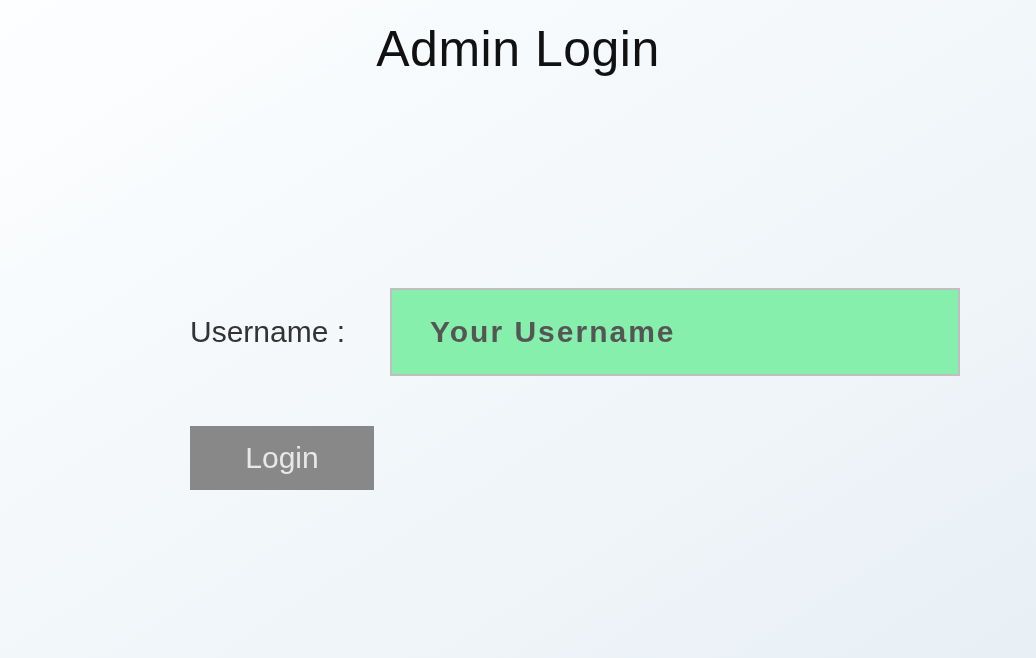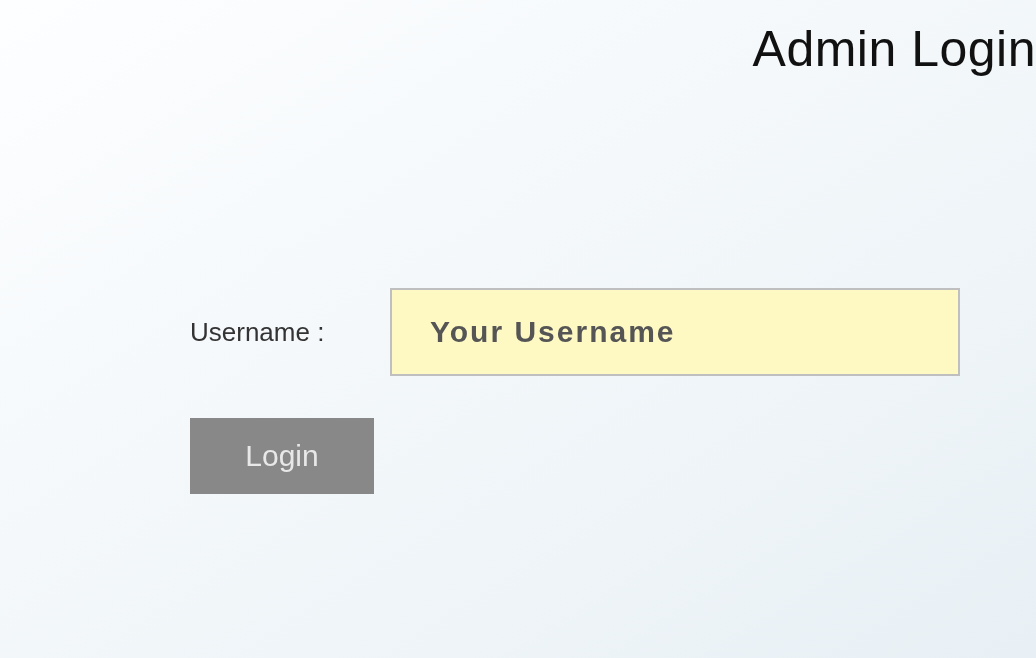--- a/index.html
+++ b/index.html
@@ -9,64 +9,64 @@
     }
     body {
       width: 1036px;
       height: 658px;
       background: linear-gradient(to bottom right, #fdfeff, #e8f0f5);
       font-family: "Segoe UI", "Helvetica Neue", Arial, sans-serif;
       font-weight: 300;
       overflow: hidden;
     }
     .title {
-      text-align: right;
+      text-align: center;
       font-size: 50px;
       font-weight: 300;
       color: #111;
       margin-top: 20px;
       letter-spacing: 0.5px;
     }
     .form-area {
       margin-top: 210px;
       margin-left: 190px;
     }
     .form-row {
       display: flex;
       align-items: center;
       margin-bottom: 18px;
     }
     .form-label {
       width: 200px;
-      font-size: 26px;
+      font-size: 30px;
       font-weight: 300;
       color: #333;
     }
     .form-input {
       width: 570px;
       height: 88px;
       border: 2px solid #bfbfbf;
-      background: #fef9c3;
+      background: #86efac;
       font-size: 30px;
       font-weight: 600;
       color: #555;
       padding-left: 38px;
       letter-spacing: 2px;
       font-family: inherit;
     }
     .form-input::placeholder {
       color: #555;
       font-weight: 600;
     }
     .login-btn {
       display: inline-block;
-      margin-top: 6px;
+      margin-top: 14px;
       margin-left: 0px;
       width: 184px;
-      height: 76px;
+      height: 64px;
       background: #888888;
       color: #e8e8e8;
       font-size: 30px;
       font-weight: 300;
       border: none;
       cursor: pointer;
       font-family: inherit;
       text-align: center;
     }
   </style>

